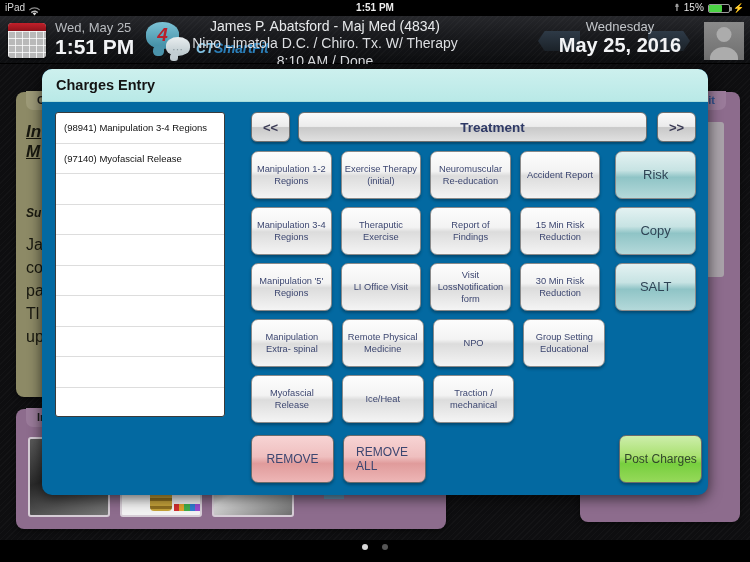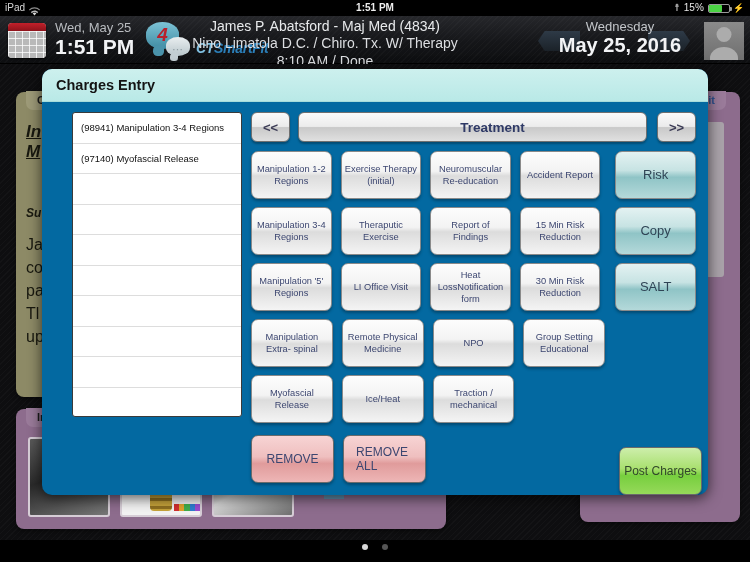--- a/index.html
+++ b/index.html
@@ -146,21 +146,21 @@
   #modal-title{
     height:33px; line-height:33px; padding-left:14px;
     font-size:14.5px; font-weight:bold; color:#131313;
     background:linear-gradient(180deg,#cdf0ee 0%, #c2ecea 55%, #b9e9e7 100%);
     border-bottom:1px solid #a6dcda;
   }
   #modal-body{ position:absolute; left:0; top:34px; right:0; bottom:0; }
 
   
   #charge-list{
-    position:absolute; left:30px; top:9px; width:170px; height:305px;
+    position:absolute; left:13px; top:9px; width:170px; height:305px;
     background:#fff; border:1px solid #3a3a3a; border-radius:3px; overflow:hidden;
   }
   #charge-list .row{
     height:30.5px; line-height:30.5px; padding:0 0 0 8px;
     font-size:9.5px; color:#111; border-bottom:1px solid #ddd;
     white-space:nowrap; overflow:hidden;
   }
   #charge-list .row:last-child{ border-bottom:none; }
 
   
@@ -205,21 +205,21 @@
   .cell.sp{ margin-left:6px; }
 
   #footer{ position:absolute; left:11px; right:6px; bottom:12px; height:48px; }
   .fbtn{
     position:absolute; top:0; width:83px; height:48px; border-radius:7px;
     border:1px solid #6a6a6a; box-shadow:0 2px 3px rgba(0,0,0,.3);
     display:flex; align-items:center; justify-content:center; text-align:left;
     font-size:12px; color:#3c4670;
   }
   .fbtn.pink{ background:linear-gradient(180deg,#f7d4d4 0%,#efbfbf 45%,#e09b9b 60%,#eeb6b6 100%); }
-  .fbtn.green{ background:linear-gradient(180deg,#cdeeab 0%,#a9e06f 45%,#77cf3e 60%,#96d95a 100%); color:#31462a;margin-top:12px;}
+  .fbtn.green{ background:linear-gradient(180deg,#cdeeab 0%,#a9e06f 45%,#77cf3e 60%,#96d95a 100%); color:#31462a;}
   #f-remove{ left:0; }
   #f-removeall{ left:92px;padding-left:12px; }
   #f-post{ left:368px; }
 </style>
 </head>
 <body>
 
 <div id="statusbar">
   <div class="sb-left">
     <span>iPad</span>
@@ -359,21 +359,21 @@
           <div class="grow">
             <div class="cell">Manipulation 3-4 Regions</div>
             <div class="cell">Theraputic Exercise</div>
             <div class="cell">Report of Findings</div>
             <div class="cell">15 Min Risk Reduction</div>
             <div class="cell action sp">Copy</div>
           </div>
           <div class="grow">
             <div class="cell">Manipulation '5' Regions</div>
             <div class="cell">LI Office Visit</div>
-            <div class="cell">Heat LossNotification form</div>
+            <div class="cell">Visit LossNotification form</div>
             <div class="cell">30 Min Risk Reduction</div>
             <div class="cell action sp">SALT</div>
           </div>
           <div class="grow">
             <div class="cell">Manipulation Extra- spinal</div>
             <div class="cell">Remote Physical Medicine</div>
             <div class="cell">NPO</div>
             <div class="cell">Group Setting Educational</div>
             <div class="cell blank"></div>
           </div>

